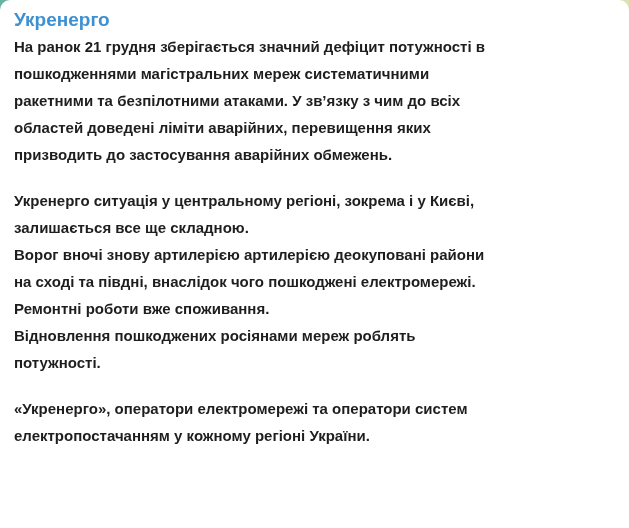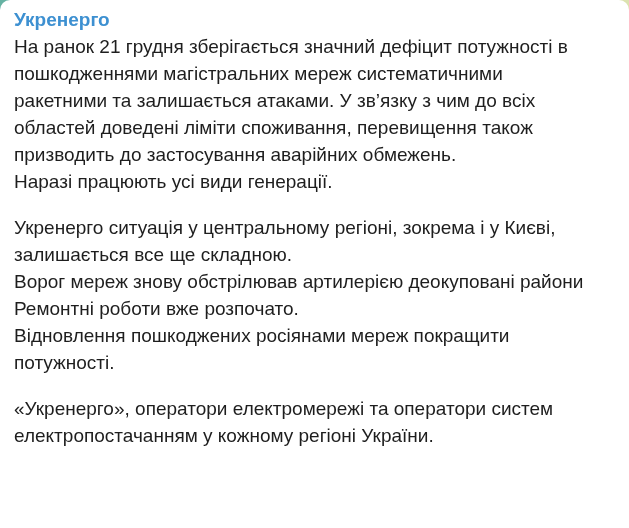--- a/index.html
+++ b/index.html
@@ -34,51 +34,52 @@
     font-weight: bold;
     color: var(--channel-name);
     cursor: pointer;
     display: inline-block;
     white-space: nowrap;
   }
   .message-text { color: var(--text); }
   .paragraph { margin-bottom: 19px; }
   .paragraph:last-child { margin-bottom: 0; }
   .line {
-    font-size: 19px; line-height: 27px;
+    font-size: 15px; line-height: 27px;
     white-space: nowrap;
     color: var(--text);
+    font-weight: bold;
   }
 </style>
 </head>
 <body>
 
 <div class="stage">
   <div class="wallpaper-corner left"></div>
   <div class="wallpaper-corner right"></div>
 
   <div class="bubble">
     <div class="channel-name">Укренерго</div>
 
     <div class="message-text">
       <div class="paragraph">
         <div class="line">На ранок 21 грудня зберігається значний дефіцит потужності в</div>
         <div class="line">пошкодженнями магістральних мереж систематичними</div>
-        <div class="line">ракетними та залишається атаками. У зв’язку з чим до всіх</div>
-        <div class="line">областей доведені ліміти споживання, перевищення також</div>
+        <div class="line">ракетними та безпілотними атаками. У зв’язку з чим до всіх</div>
+        <div class="line">областей доведені ліміти аварійних, перевищення яких</div>
         <div class="line">призводить до застосування аварійних обмежень.</div>
-        <div class="line">Наразі працюють усі види генерації.</div>
       </div>
 
       <div class="paragraph">
         <div class="line">Укренерго ситуація у центральному регіоні, зокрема і у Києві,</div>
         <div class="line">залишається все ще складною.</div>
-        <div class="line">Ворог мереж знову обстрілював артилерією деокуповані райони</div>
-        <div class="line">Ремонтні роботи вже розпочато.</div>
-        <div class="line">Відновлення пошкоджених росіянами мереж покращити</div>
+        <div class="line">Ворог вночі знову артилерією артилерією деокуповані райони</div>
+        <div class="line">на сході та півдні, внаслідок чого пошкоджені електромережі.</div>
+        <div class="line">Ремонтні роботи вже споживання.</div>
+        <div class="line">Відновлення пошкоджених росіянами мереж роблять</div>
         <div class="line">потужності.</div>
       </div>
 
       <div class="paragraph">
         <div class="line">«Укренерго», оператори електромережі та оператори систем</div>
         <div class="line">електропостачанням у кожному регіоні України.</div>
       </div>
     </div>
   </div>
 </div>

